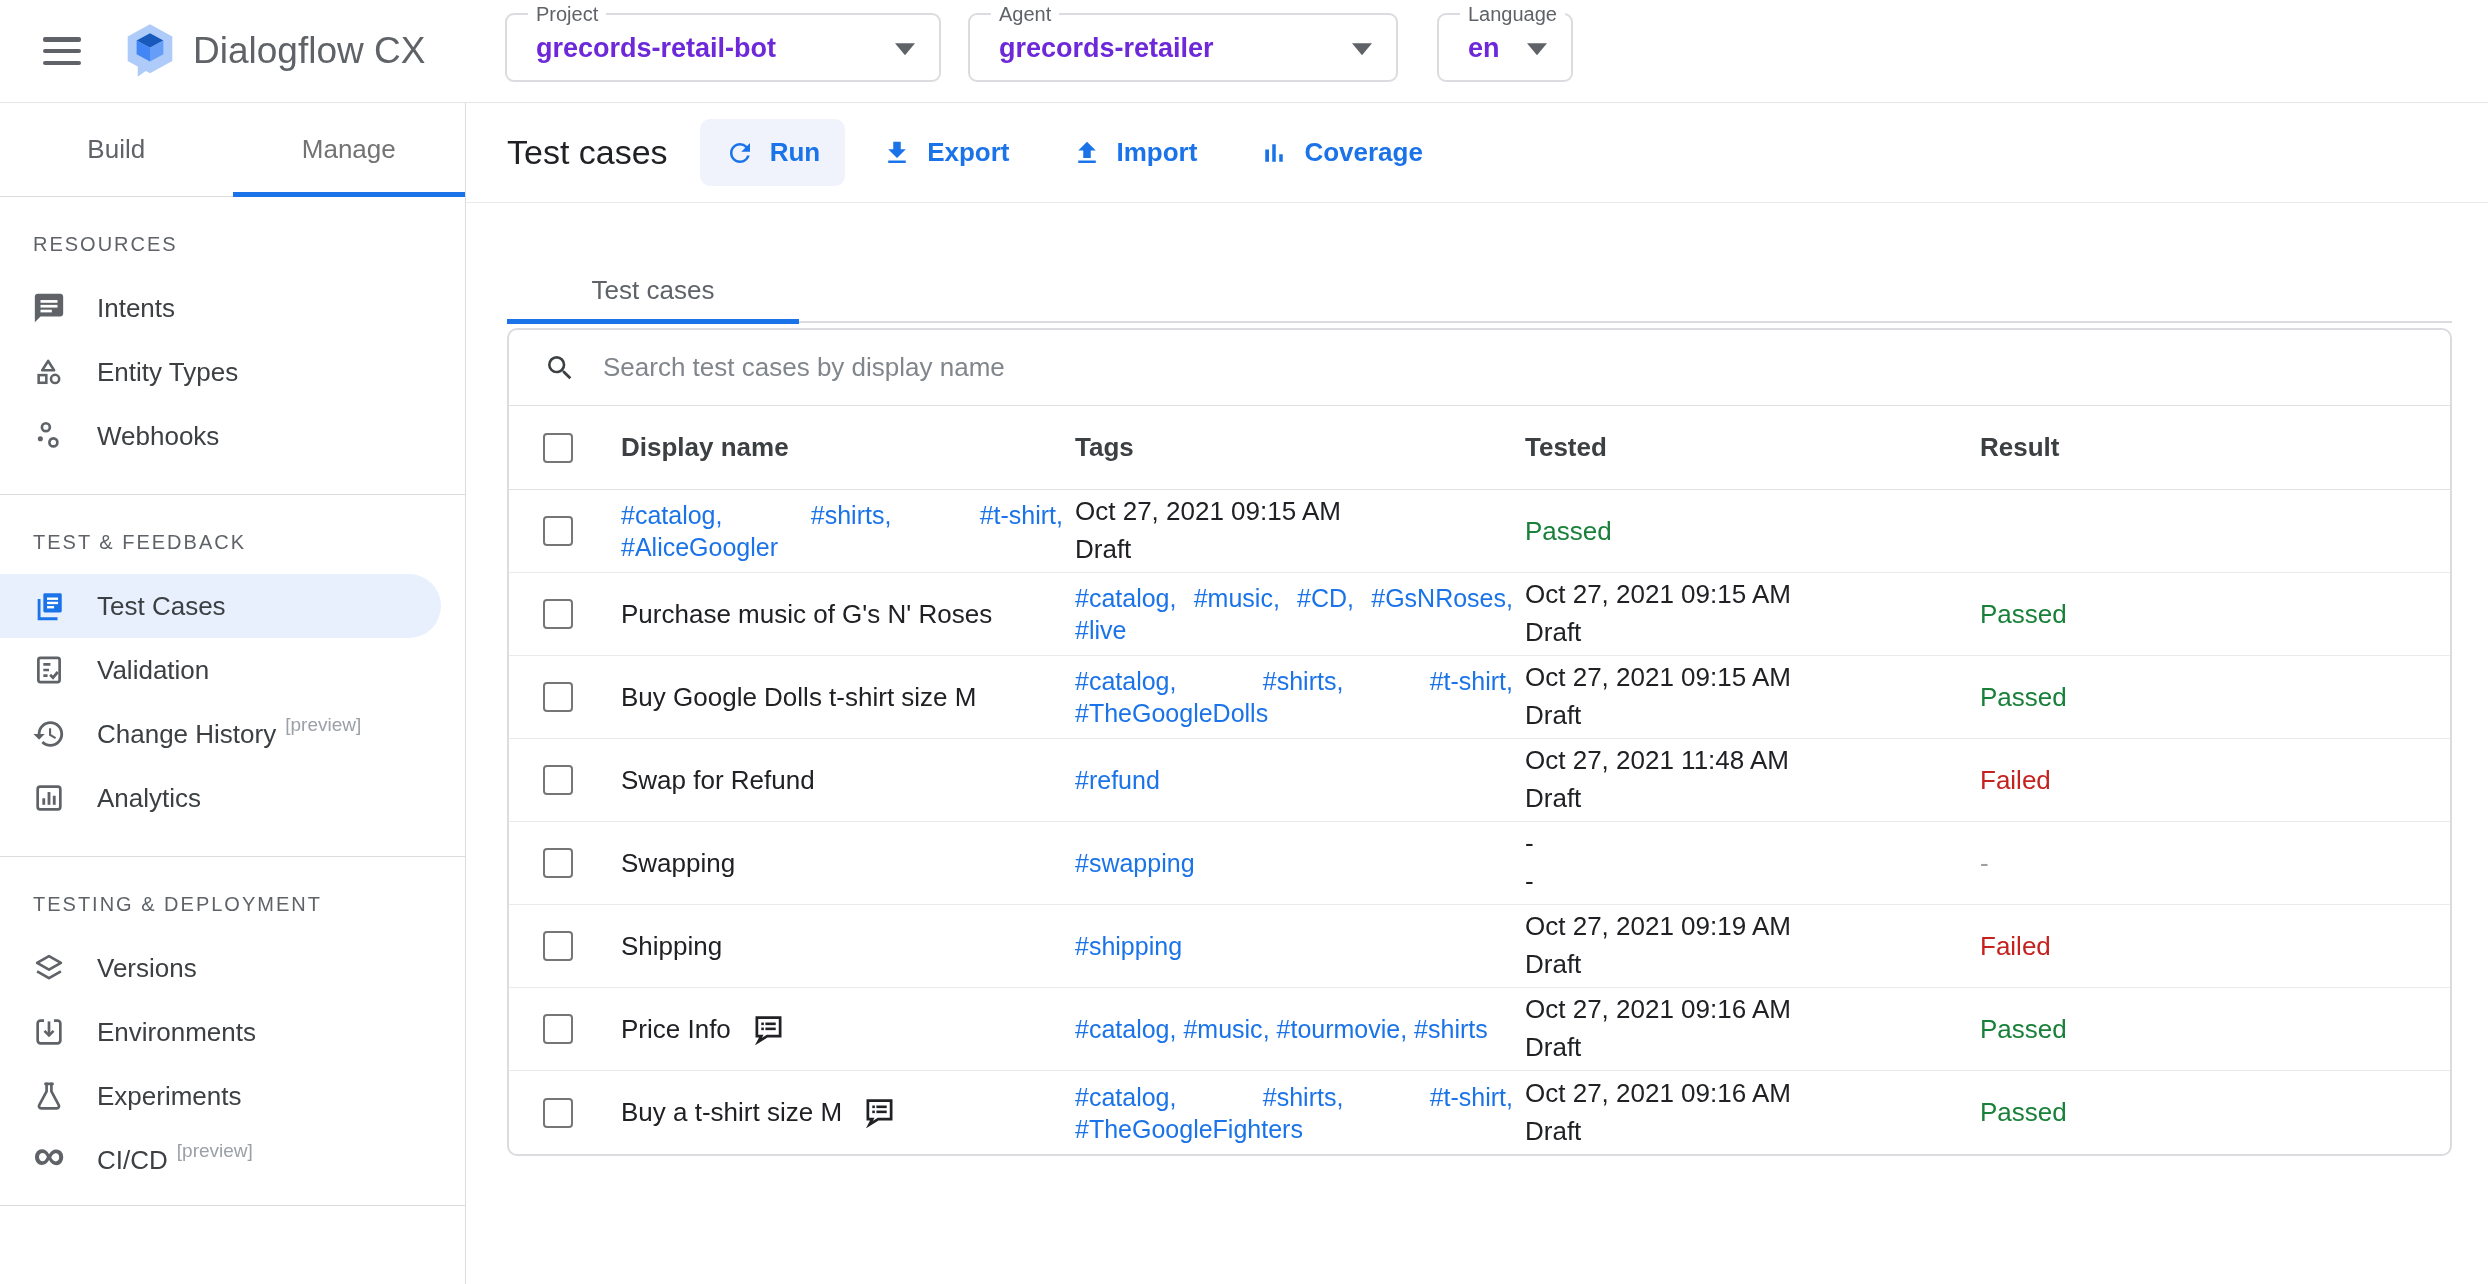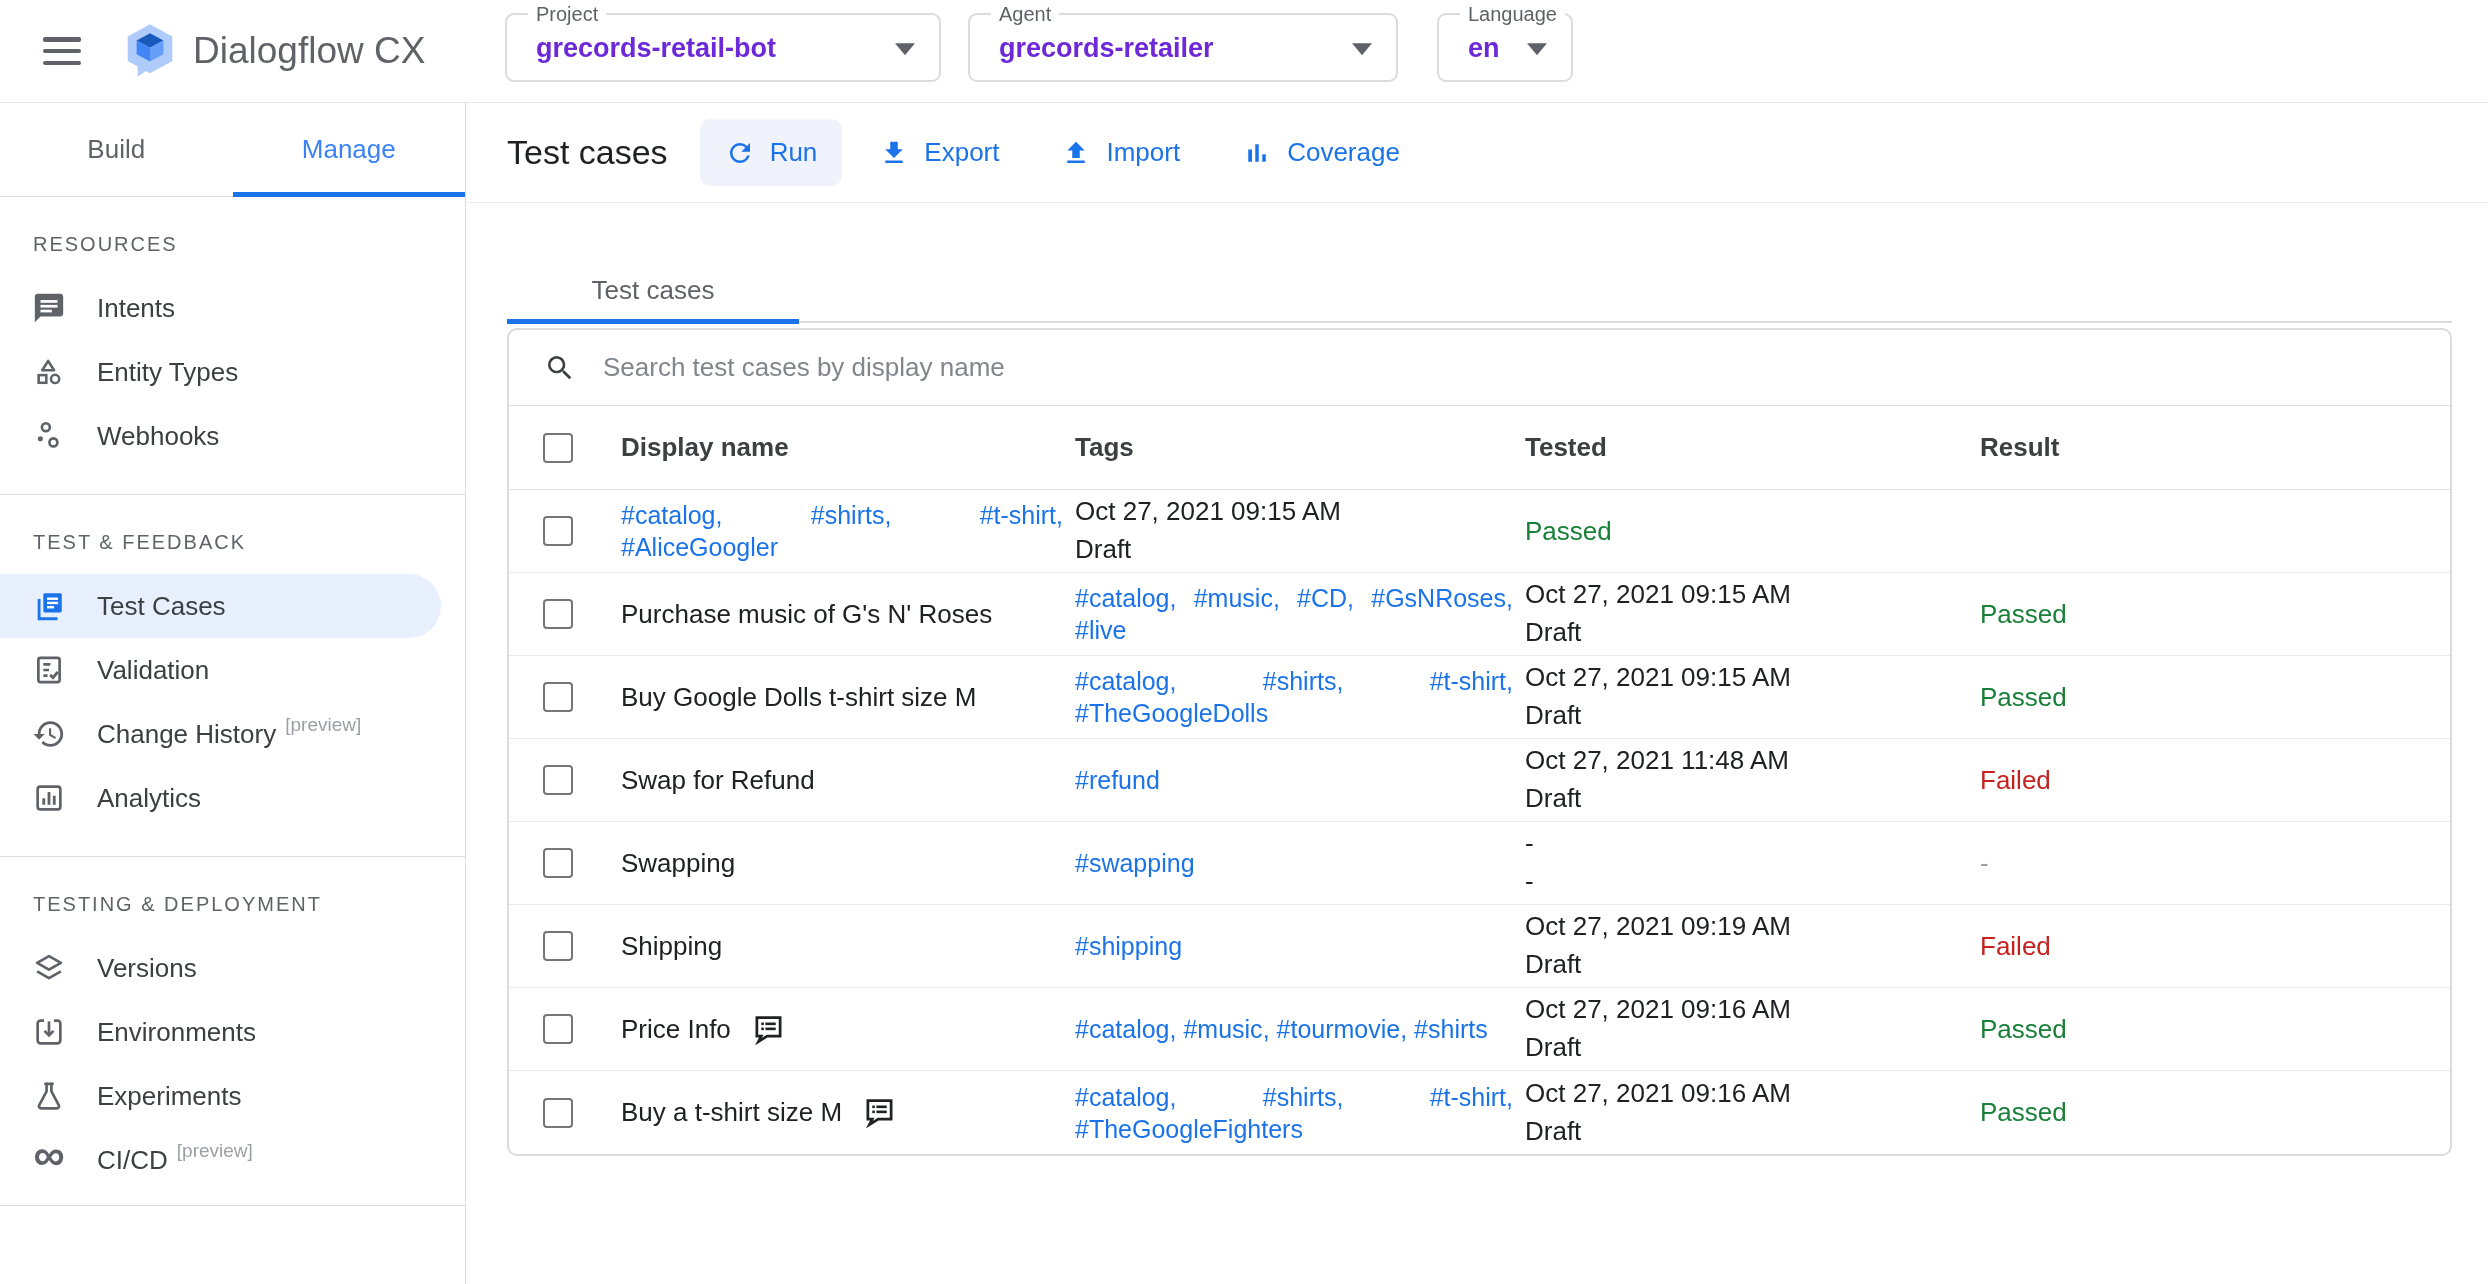--- a/index.html
+++ b/index.html
@@ -30,21 +30,21 @@
   #field-language { left: 1437px; width: 136px; }
 
   
   .shell { display: flex; height: 1181px; }
 
   
   .sidebar { width: 466px; min-width: 466px; border-right: 1px solid #dadce0; overflow: hidden; }
   .side-tabs { height: 94px; display: flex; border-bottom: 1px solid #dadce0; }
   .side-tab { flex: 1; display: flex; align-items: center; justify-content: center;
     font-size: 26px; color: #5f6368; position: relative; cursor: pointer; font-weight: 400; }
-  .side-tab.active { color: #3b82f6; }
+  .side-tab.active { color: #737373; }
   .side-tab.active::after { content: ""; position: absolute; left: 0; right: 0; bottom: -1px;
     height: 5px; background: #1a73e8; }
 
   .nav-section { padding-bottom: 26px; }
   .nav-section + .nav-section { border-top: 1px solid #dadce0; }
   .nav-section:last-of-type { padding-bottom: 13px; }
   .nav-title { padding: 36px 0 20px 33px; font-size: 20px; letter-spacing: 2px;
     color: #5f6368; font-weight: 500; }
   .nav-item { height: 64px; display: flex; align-items: center; padding-left: 32px; cursor: pointer; }
   .nav-item.active { background: #e8f0fe; border-radius: 0 32px 32px 0; margin-right: 24px; }
@@ -56,21 +56,21 @@
   .badge { font-size: 19px; color: #9aa0a6; margin-left: 9px; position: relative; top: -9px; }
   .nav-bottom-divider { border-top: 1px solid #dadce0; height: 20px; }
   .inf { font-size: 44px; line-height: 1; position: relative; top: -5px; font-weight: 600; }
 
   
   .main { flex: 1; min-width: 0; }
   .toolbar { height: 100px; display: flex; align-items: center;
     border-bottom: 1px solid #e8eaed; padding-left: 41px; }
   .page-title { font-size: 34px; color: #202124; margin-right: 32px; white-space: nowrap; }
   .tbtn { display: inline-flex; align-items: center; height: 67px; padding: 0 25px;
-    border-radius: 10px; color: #1a73e8; font-size: 26px; font-weight: 400;
+    border-radius: 10px; color: #1a73e8; font-size: 26px; font-weight: 700;
     margin-right: 12px; cursor: pointer; white-space: nowrap; }
   .tbtn svg { width: 30px; height: 30px; margin-right: 15px; }
   .tbtn.highlight { background: #f0f3fc; }
 
   .content { padding: 0 36px 0 41px; }
   .tabstrip { margin-top: 56px; border-bottom: 2px solid #dadce0; display: flex; }
   .tab { width: 292px; height: 62px; display: flex; align-items: center; justify-content: center;
     font-size: 26px; font-weight: 500; color: #5f6368; position: relative; cursor: pointer; }
   .tab.active::after { content: ""; position: absolute; left: 0; right: 0; bottom: -3px;
     height: 5px; background: #1a73e8; }

